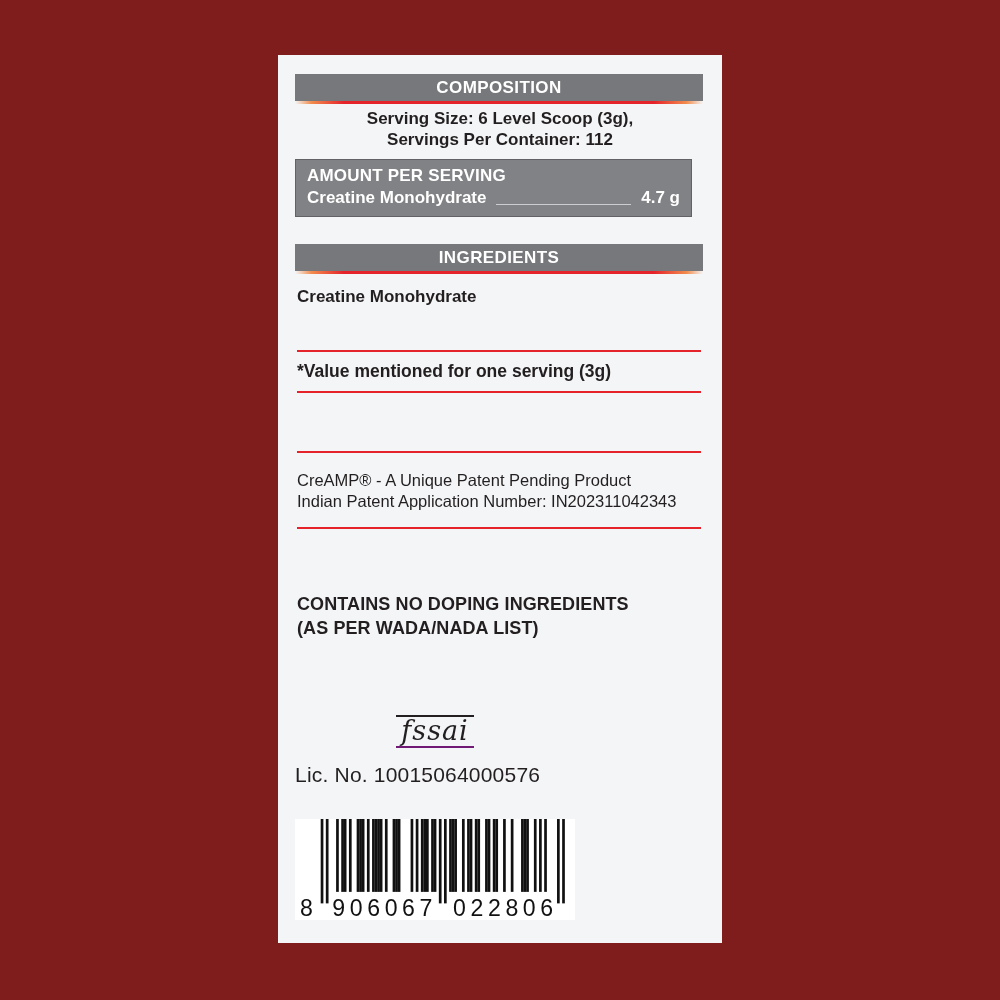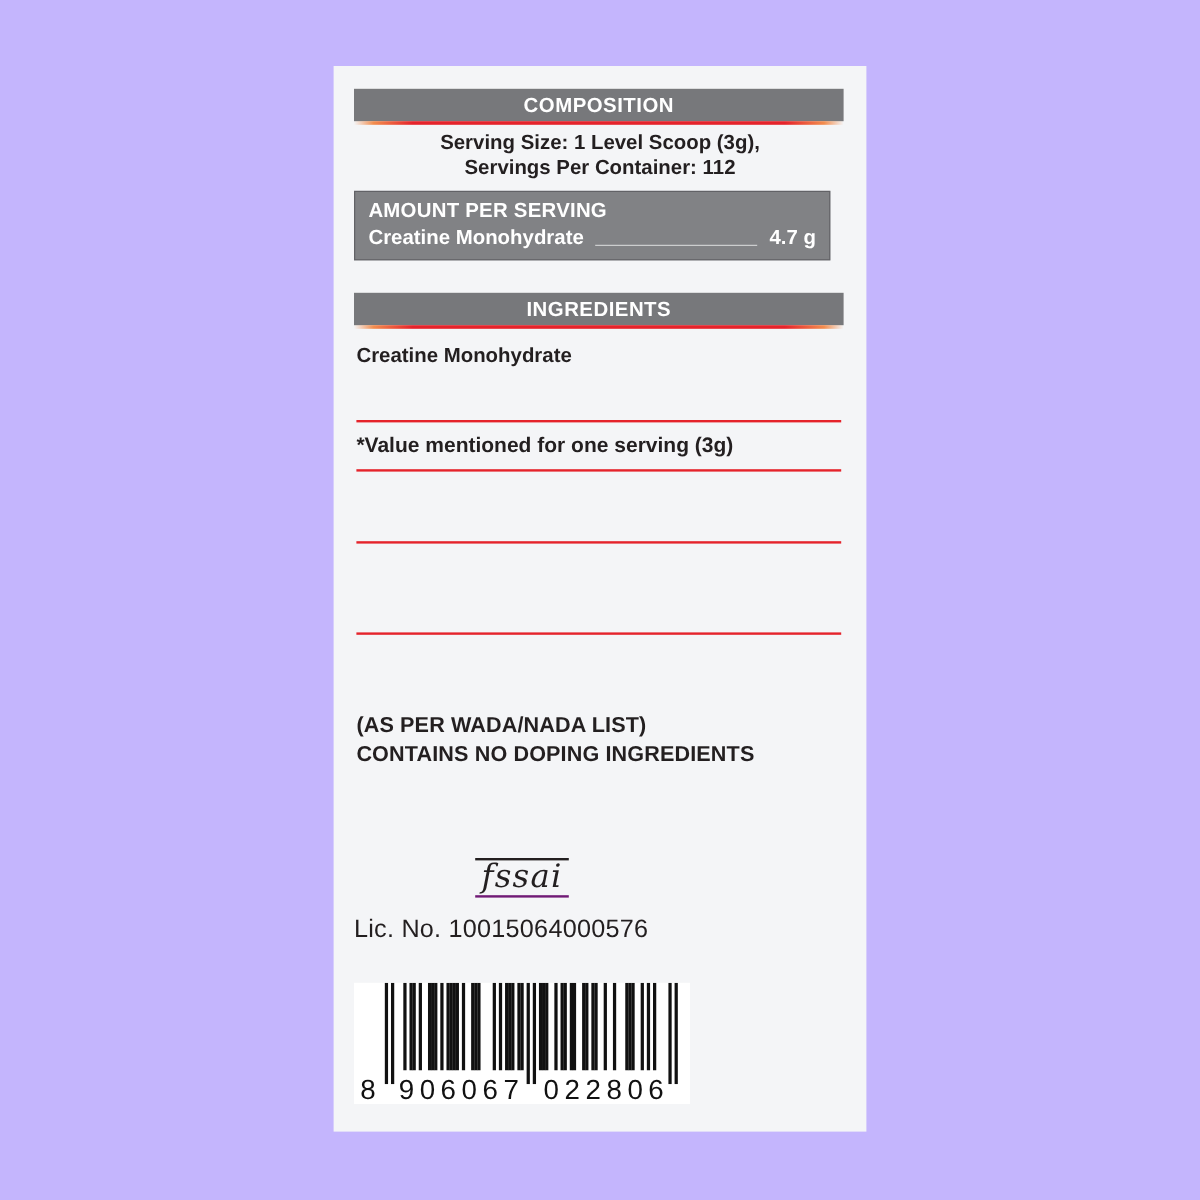--- a/index.html
+++ b/index.html
@@ -1,17 +1,17 @@
 <!DOCTYPE html>
 <html><head>
 <meta charset="utf-8">
 <style>
   * { margin:0; padding:0; box-sizing:border-box; }
   html,body { width:1000px; height:1000px; background:#ffffff; font-family:"Liberation Sans","DejaVu Sans",sans-serif; color:#231f20; }
-  .page { position:relative; width:1000px; height:1000px; background:#c4b5fd; overflow:hidden; }
+  .page { position:relative; width:1000px; height:1000px; background:#7f1d1d; overflow:hidden; }
 
   .label-panel { position:absolute; left:278px; top:55px; width:444px; height:888px; background:#f4f5f7; }
 
   .gray-bar { position:absolute; left:17px; width:408px; height:27px; background:#77787b; display:flex; align-items:center; justify-content:center; }
   .gray-bar .bar-title { color:#ffffff; font-weight:700; font-size:17px; letter-spacing:.4px; }
   .red-fade { position:absolute; left:17px; width:408px; height:3px;
     background:linear-gradient(90deg, rgba(229,35,43,0) 0%, #f28d4e 4%, #e5232b 12%, #e5232b 88%, #f28d4e 96%, rgba(229,35,43,0) 100%); }
 
   .composition-bar { top:19px; }
   .composition-line { top:46px; }
@@ -53,21 +53,21 @@
 
 <div class="page">
   <div class="label-panel">
 
     <div class="gray-bar composition-bar">
       <span class="bar-title">COMPOSITION</span>
     </div>
     <div class="red-fade composition-line"></div>
 
     <div class="serving-block">
-      <div>Serving Size: 1 Level Scoop (3g),</div>
+      <div>Serving Size: 6 Level Scoop (3g),</div>
       <div>Servings Per Container: 112</div>
     </div>
 
     <div class="amount-box">
       <div class="amount-header">AMOUNT PER SERVING</div>
       <div class="amount-row">
         <span>Creatine Monohydrate</span>
         <span class="leader-line"></span>
         <span>4.7 g</span>
       </div>
@@ -78,25 +78,29 @@
     </div>
     <div class="red-fade ingredients-line"></div>
 
     <div class="ingredient-item">Creatine Monohydrate</div>
 
     <div class="red-rule rule-1"></div>
     <div class="footnote">*Value mentioned for one serving (3g)</div>
     <div class="red-rule rule-2"></div>
     <div class="red-rule rule-3"></div>
 
+    <div class="patent-block">
+      <div>CreAMP® - A Unique Patent Pending Product</div>
+      <div>Indian Patent Application Number: IN202311042343</div>
+    </div>
     <div class="red-rule rule-4"></div>
 
     <div class="doping-block">
+      <div>CONTAINS NO DOPING INGREDIENTS</div>
       <div>(AS PER WADA/NADA LIST)</div>
-      <div>CONTAINS NO DOPING INGREDIENTS</div>
     </div>
 
     <div class="fssai-wrap">
       <span class="fssai-logo">fssai</span>
     </div>
     <div class="license-text">Lic. No. 10015064000576</div>
 
     <div class="barcode-box">
       <svg id="barcode-svg" viewBox="0 0 109 39.5" preserveAspectRatio="none" xmlns="http://www.w3.org/2000/svg">
           <rect x="10" y="0" width="1.05" height="33"></rect>

